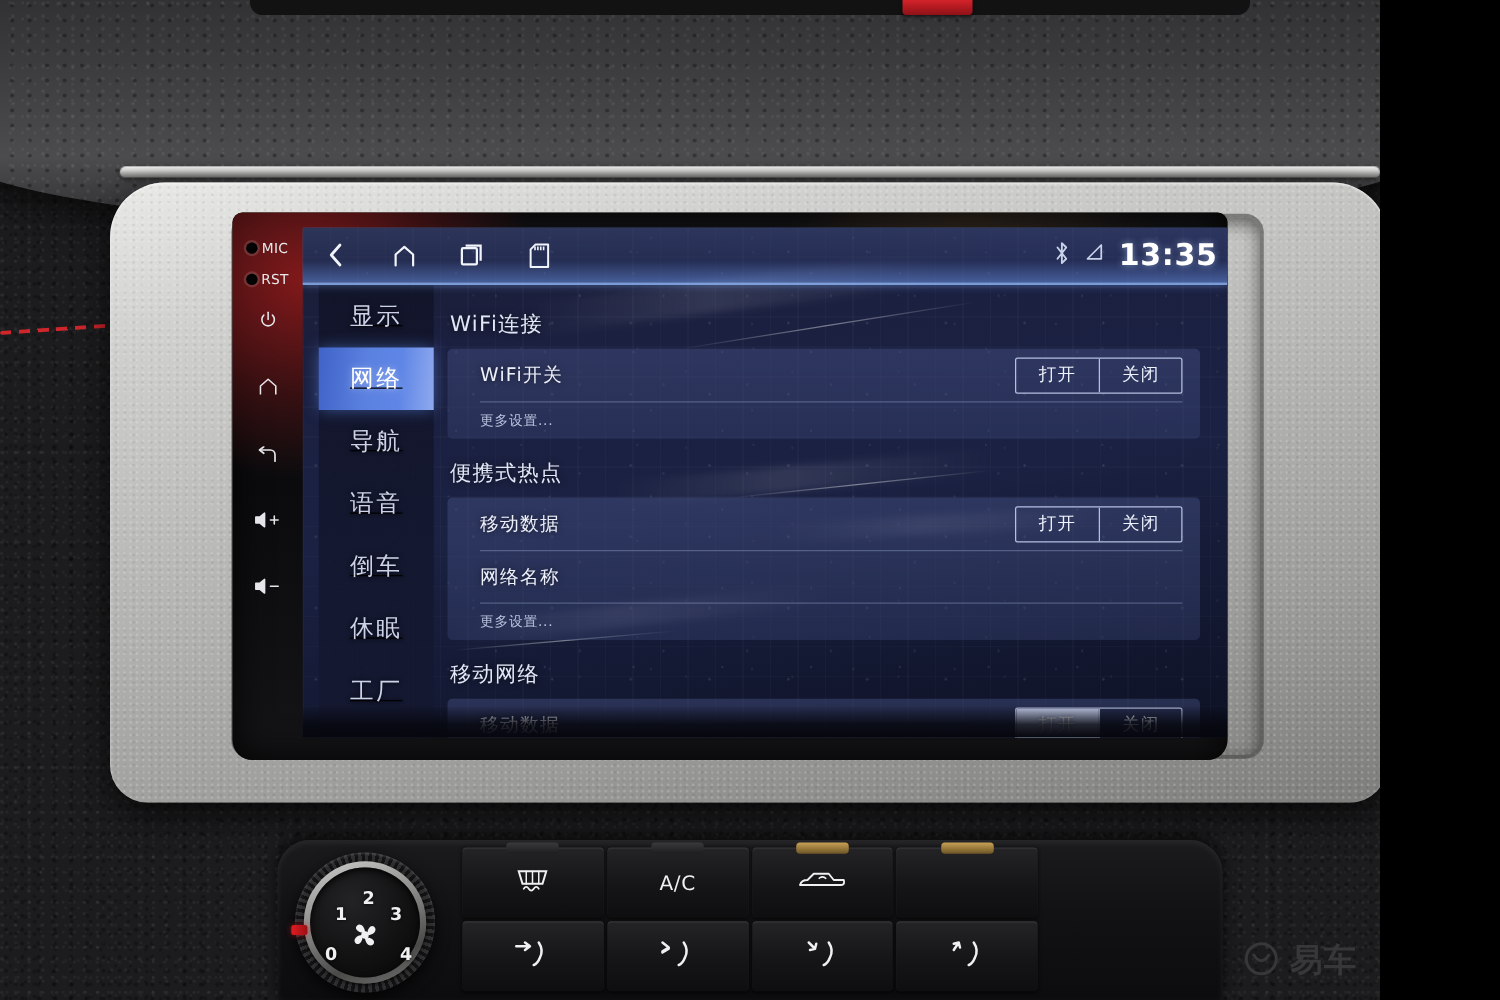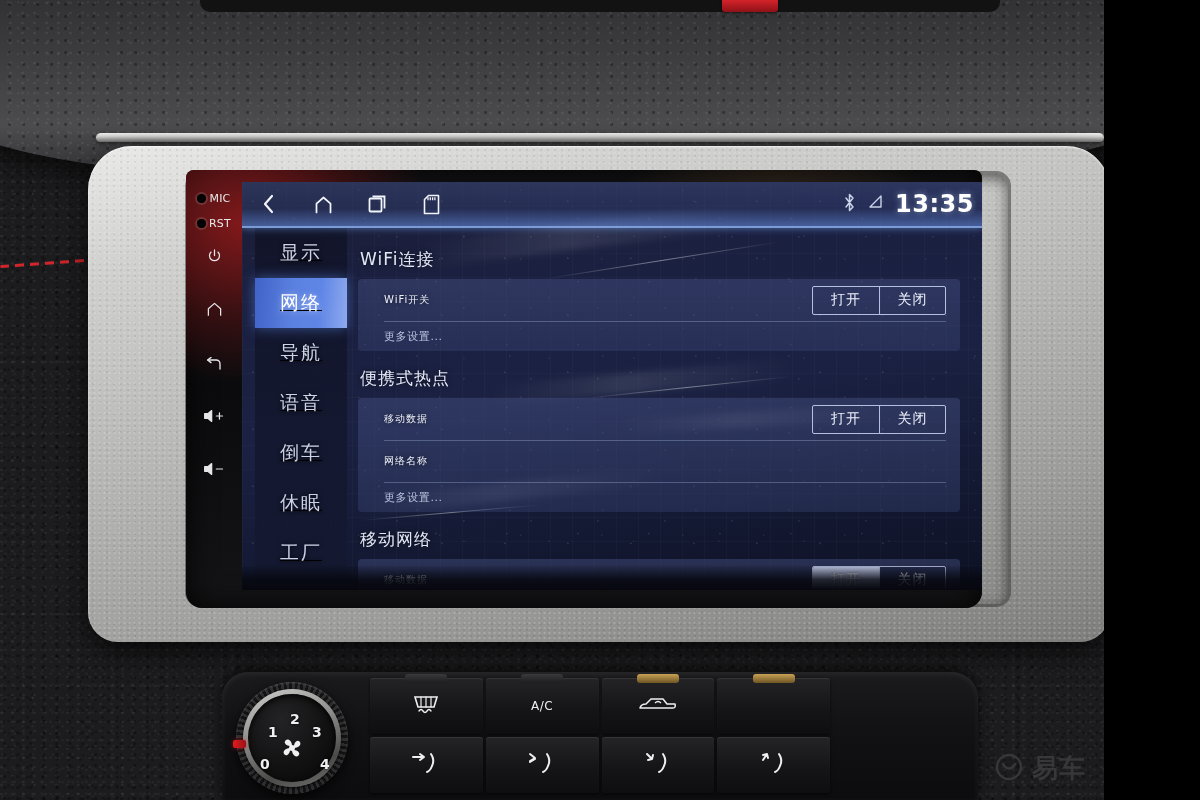--- a/index.html
+++ b/index.html
@@ -235,21 +235,21 @@
     position: relative;
     min-height: 42px;
     display: flex; align-items: center;
     padding: 0 14px 0 26px;
   }
   .row + .row::before {
     content:''; position: absolute; left: 26px; right: 14px; top: 0; height: 1px;
     background: rgba(190,205,245,.30);
   }
   .row-label {
-    color: #eef1fb; font-size: 10px; letter-spacing: 1px;
+    color: #eef1fb; font-size: 15px; letter-spacing: 1px;
     text-shadow: 0 0 5px rgba(0,0,0,.6);
   }
   .row-sub {
     color: #b9c2dd; font-size: 11px; letter-spacing: .6px;
   }
   .row.small { min-height: 30px; }
   .seg {
     margin-left: auto; display: flex;
     border: 1px solid rgba(205,216,248,.85);
     border-radius: 2px; overflow: hidden;
@@ -332,21 +332,21 @@
     display: flex; align-items: center; justify-content: center;
     box-shadow: inset 0 1px 1px rgba(255,255,255,.09), 0 1px 3px rgba(0,0,0,.7);
   }
   .hbtn .cap {
     position: absolute; top: -4px; left: 50%; transform: translateX(-50%);
     width: 42px; height: 9px; border-radius: 3px;
     background: linear-gradient(180deg, #6a5a3a, #3a3226);
   }
   .hbtn .cap.lit { background: linear-gradient(180deg, #c8a154, #6e5526); }
   .hbtn .cap.dim { background: linear-gradient(180deg, #3a3a3c, #1d1d1f); }
-  .hbtn-label { color: #f0f0f2; font-size: 12px; letter-spacing: .5px; }
+  .hbtn-label { color: #f0f0f2; font-size: 16px; letter-spacing: .5px; }
 
   
   .watermark {
     position: absolute; right: 18px; bottom: 14px;
     display: flex; align-items: center; gap: 8px;
     color: #404042; opacity: .9;
   }
   .wm-text { font-size: 26px; font-weight: bold; letter-spacing: 1px; color: #3b3b3d; text-align: right; }
 </style>
 </head>

